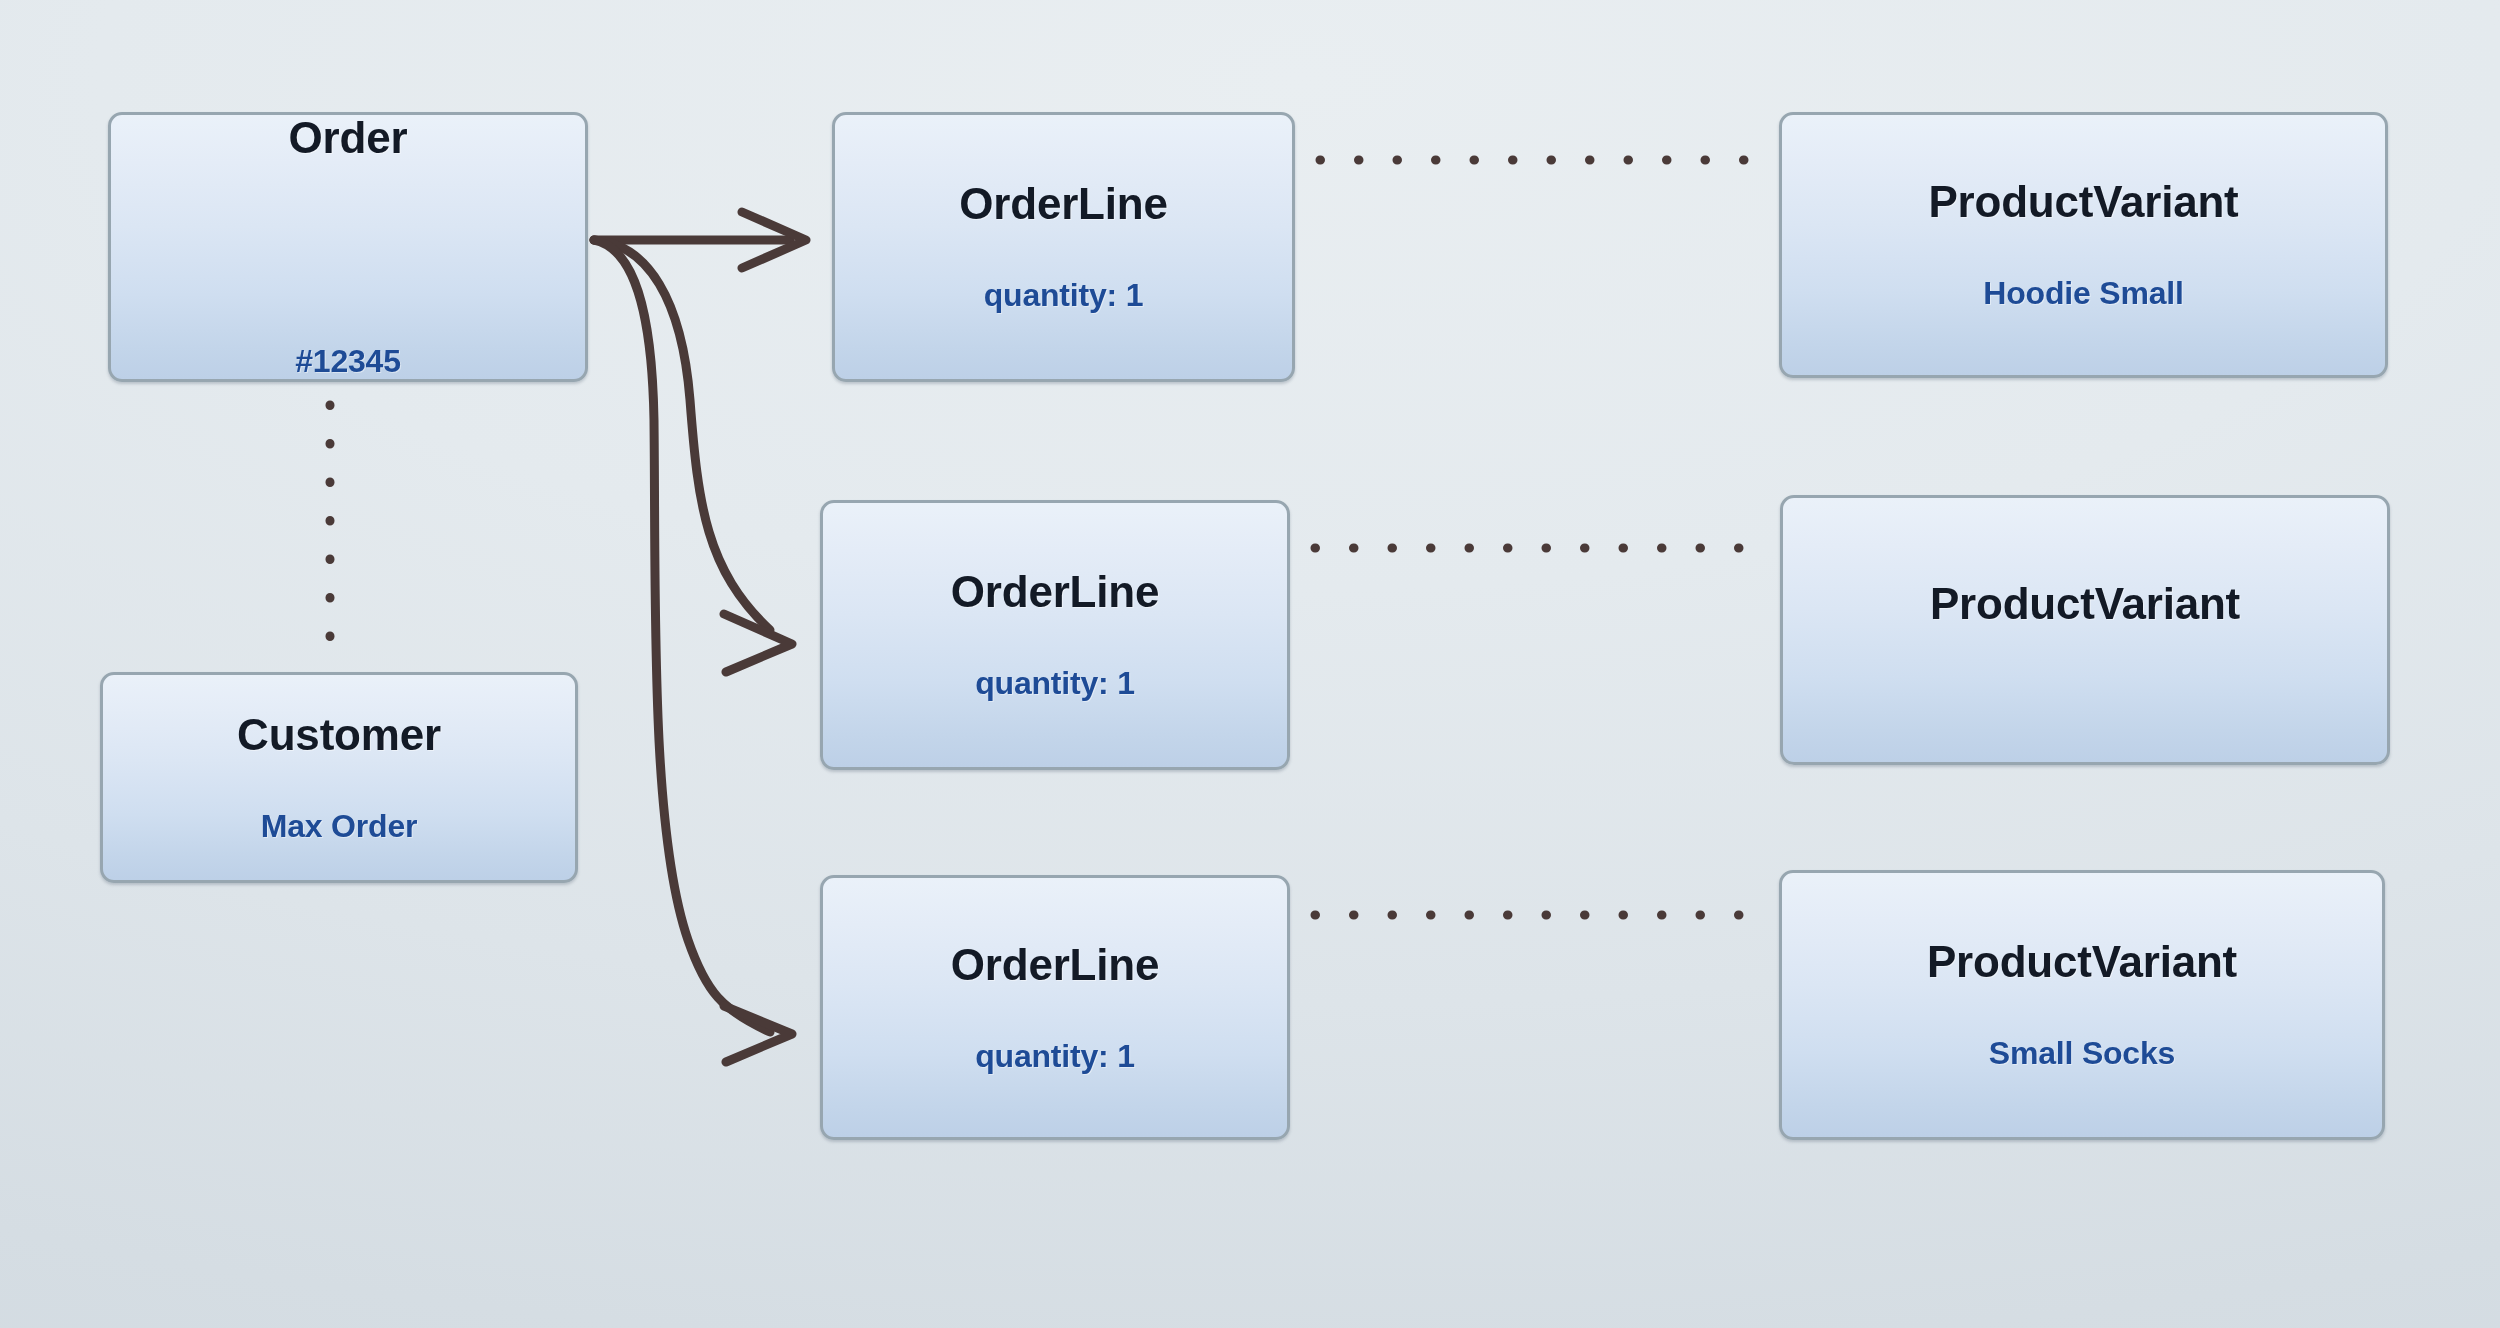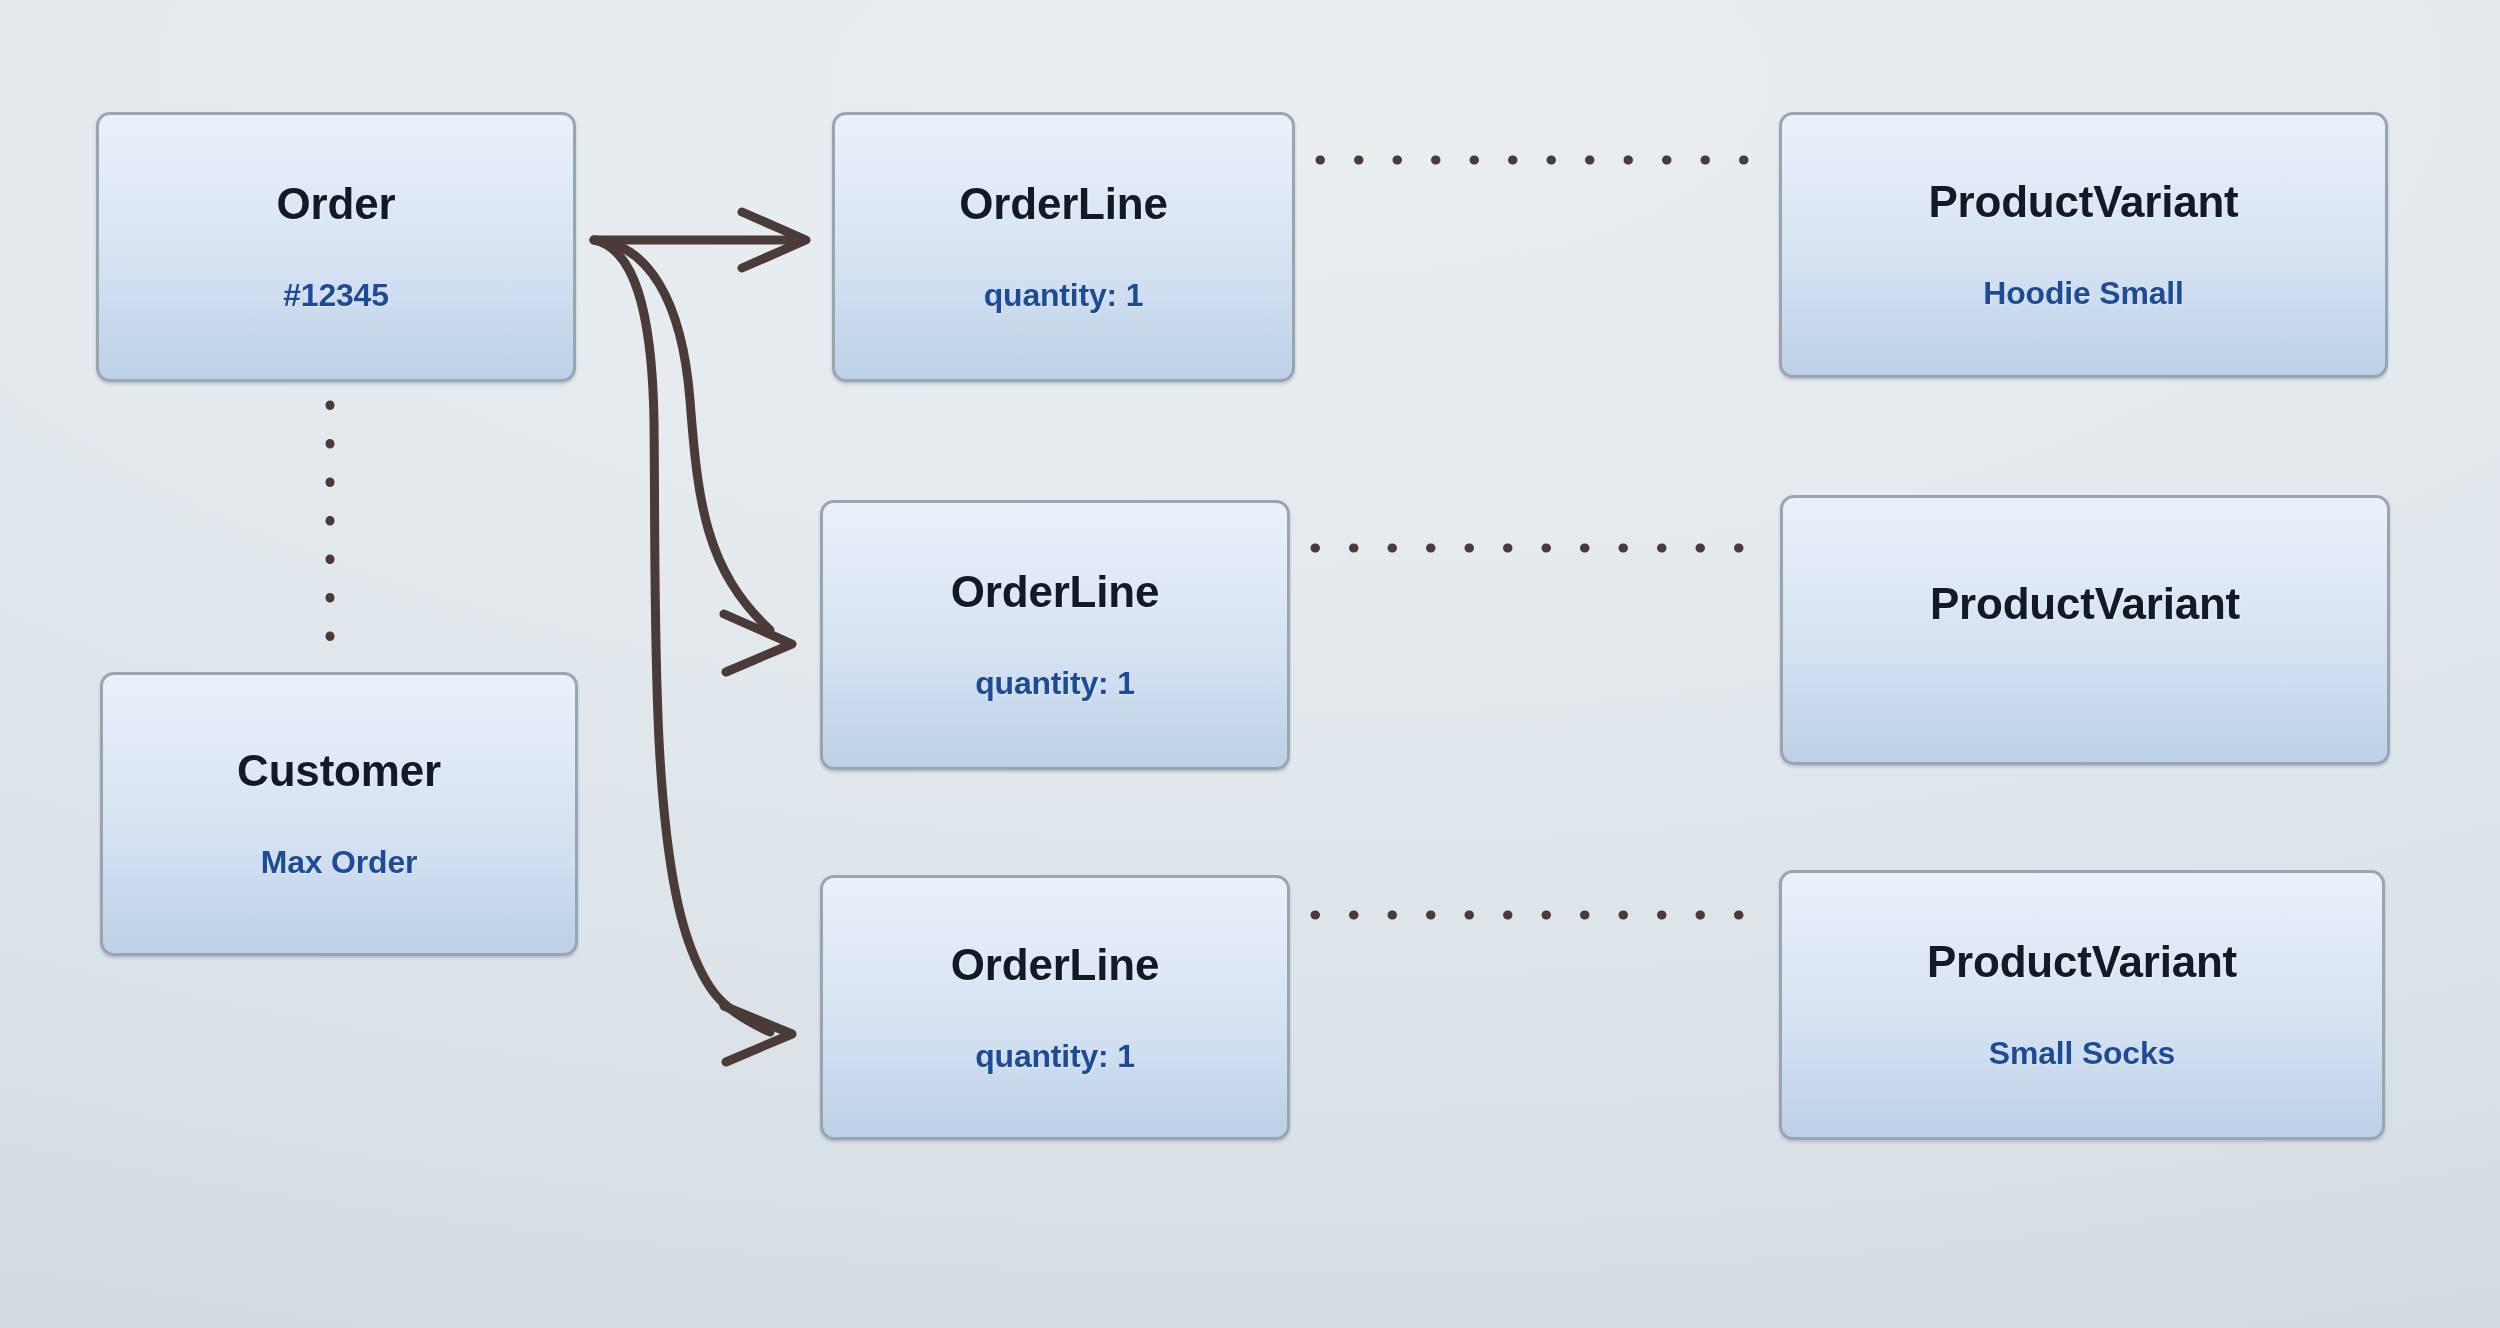--- a/index.html
+++ b/index.html
@@ -62,22 +62,22 @@
     font-size: 32px;
     line-height: 1.05;
     letter-spacing: -0.2px;
     text-shadow: 1px 1px 0 rgba(255,255,255,0.42);
     white-space: nowrap;
   }
   
   .node-title { margin-bottom: 52px; }
 
   
-  .n-order     { left: 96px; top: 112px; width: 480px;  height: 270px; }
-  .n-customer  { left: 100px; top: 672px; width: 478px;  height: 284px; }
+  .n-order     { left: 108px; top: 112px; width: 480px;  height: 270px; justify-content: space-between; }
+  .n-customer  { left: 100px; top: 672px; width: 478px;  height: 211px; }
   .n-ol1       { left: 832px; top: 112px; width: 463px;  height: 270px; }
   .n-ol2       { left: 820px; top: 500px; width: 470px;  height: 270px; }
   .n-ol3       { left: 820px; top: 875px; width: 470px;  height: 265px; }
   .n-pv1       { left: 1779px; top: 112px; width: 609px; height: 266px; }
   .n-pv2       { left: 1780px; top: 495px; width: 610px; height: 270px; }
   .n-pv3       { left: 1779px; top: 870px; width: 606px; height: 270px; }
 </style>
 </head>
 <body>
 

